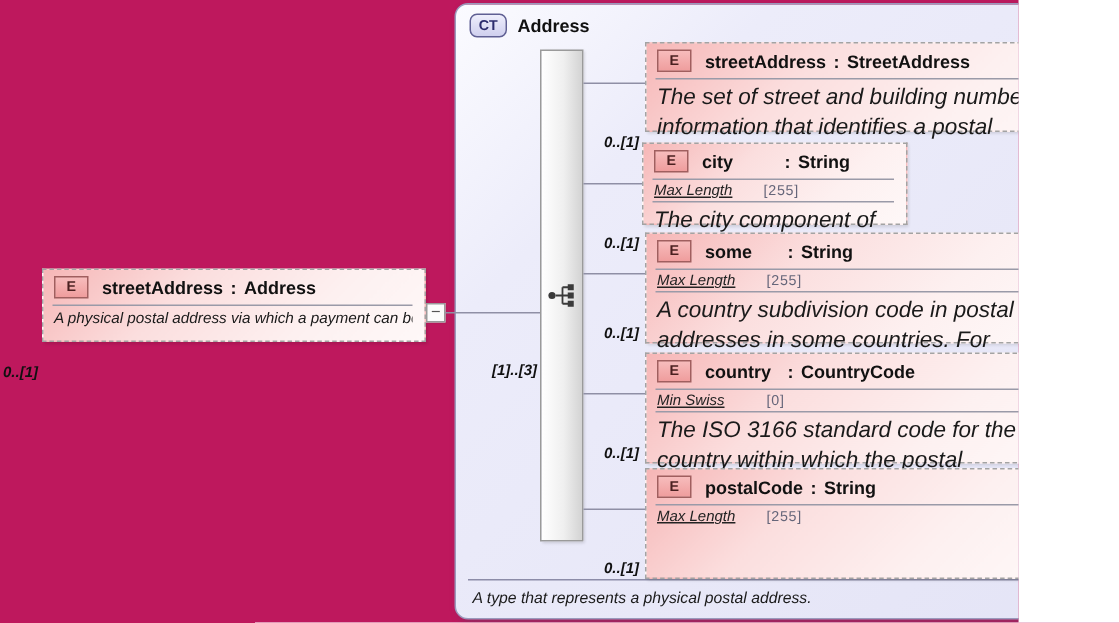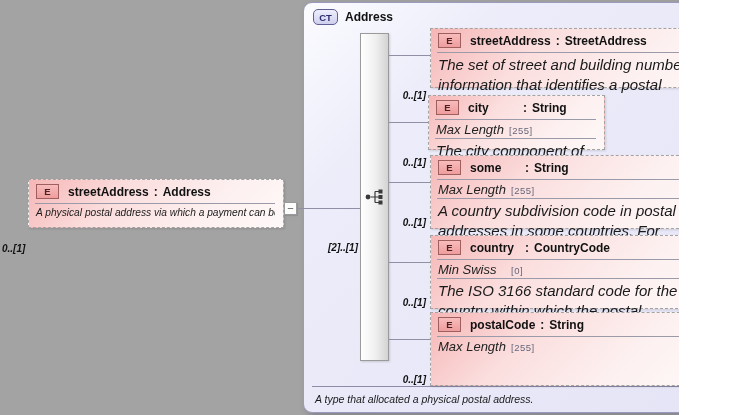--- a/index.html
+++ b/index.html
@@ -1,19 +1,19 @@
 <!DOCTYPE html>
 <html><head>
 <meta charset="utf-8">
 <style>
   html,body{margin:0;padding:0;background:#ffffff;}
   .canvas{
     position:relative;width:679px;height:415px;overflow:hidden;
     font-family:"Liberation Sans","DejaVu Sans",sans-serif;
-    background:#a3a3a3;
+    background:#be185d;
   }
   
   .ct-box{
     position:absolute;left:303px;top:2px;width:439px;height:409px;
     border:1px solid #9a9abc;border-radius:9px;
     background:linear-gradient(135deg,#fbfbff 0%,#ececfa 25%,#e4e4f6 100%);
     box-shadow:3px 3px 6px rgba(70,70,100,0.35);
   }
   .ct-header{position:absolute;left:9px;top:6px;display:flex;align-items:center;gap:7px;}
   .ct-badge{
@@ -55,21 +55,21 @@
     background:linear-gradient(180deg,#f7bcbc,#ef9d9d);
     font-size:9.5px;font-weight:bold;color:#4a2020;margin-right:9px;
     flex:0 0 auto;
   }
   .el-name{font-size:12px;font-weight:bold;color:#111;min-width:50px;}
   .root-el .el-name{min-width:0;}
   .el-sep{font-size:12px;font-weight:bold;color:#111;margin:0 5px;}
   .el-type{font-size:12px;font-weight:bold;color:#111;}
   .el-row{border-top:1px solid #9a9aa8;margin:0 8px 0 6px;}
   .el-facet{display:flex;align-items:baseline;padding:2px 0 1px 1px;}
-  .facet-label{font-size:13px;font-style:italic;color:#222;min-width:73px;}
+  .facet-label{font-size:10px;font-style:italic;color:#222;min-width:73px;text-decoration:underline;}
   .facet-value{font-size:9.5px;color:#66667a;letter-spacing:0.5px;}
   .el-desc{font-size:15px;font-style:italic;color:#1a1a1a;line-height:1.3;padding:2px 1px 2px 1px;}
   .root-el .el-desc{white-space:nowrap;overflow:hidden;font-size:10.2px;}
   
   .root-el{left:28px;top:179px;width:256px;height:49px;}
   .el-c0{left:430px;top:28px;width:296px;height:60px;}
   .el-c1{left:428px;top:95px;width:177px;height:55px;}
   .el-c2{left:430px;top:155px;width:269px;height:74px;}
   .el-c3{left:430px;top:235px;width:278px;height:74px;}
   .el-c4{left:430px;top:312px;width:275px;height:74px;}
@@ -86,40 +86,40 @@
 <body>
 
 <div class="canvas">
 
   <div class="ct-box">
     <div class="ct-header">
       <span class="ct-badge">CT</span>
       <span class="ct-title">Address</span>
     </div>
     <div class="ct-footer-line"></div>
-    <div class="ct-footer">A type that allocated a physical postal address.</div>
+    <div class="ct-footer">A type that represents a physical postal address.</div>
   </div>
 
   <span class="card" style="left:2px;top:195px;">0..[1]</span>
 
   <div class="el-box root-el">
     <div class="el-header">
       <span class="e-badge">E</span>
       <span class="el-name">streetAddress</span>
       <span class="el-sep">:</span>
       <span class="el-type">Address</span>
     </div>
     <div class="el-row el-desc">A physical postal address via which a payment can be routed.</div>
   </div>
 
   <div class="toggle" style="left:284px;top:202px;">−</div>
   <div class="conn" style="left:297px;top:208px;width:7px;"></div>
 
   <div class="conn" style="left:304px;top:208px;width:56px;"></div>
-  <span class="card" style="left:320px;top:194px;width:38px;text-align:right;">[2]..[1]</span>
+  <span class="card" style="left:320px;top:194px;width:38px;text-align:right;">[1]..[3]</span>
   <div class="seq-bar">
     <svg width="22" height="18" viewBox="0 0 22 18">
       <circle cx="4" cy="9" r="2.4" fill="#3a3a3a"></circle>
       <path d="M6.5 9 H11 M11 3.5 V14.5 M11 3.5 H15 M11 9 H15 M11 14.5 H15" stroke="#3a3a3a" stroke-width="1.2" fill="none"></path>
       <rect x="14.5" y="1.5" width="4" height="4" fill="#3a3a3a"></rect>
       <rect x="14.5" y="7" width="4" height="4" fill="#3a3a3a"></rect>
       <rect x="14.5" y="12.5" width="4" height="4" fill="#3a3a3a"></rect>
     </svg>
   </div>
 

